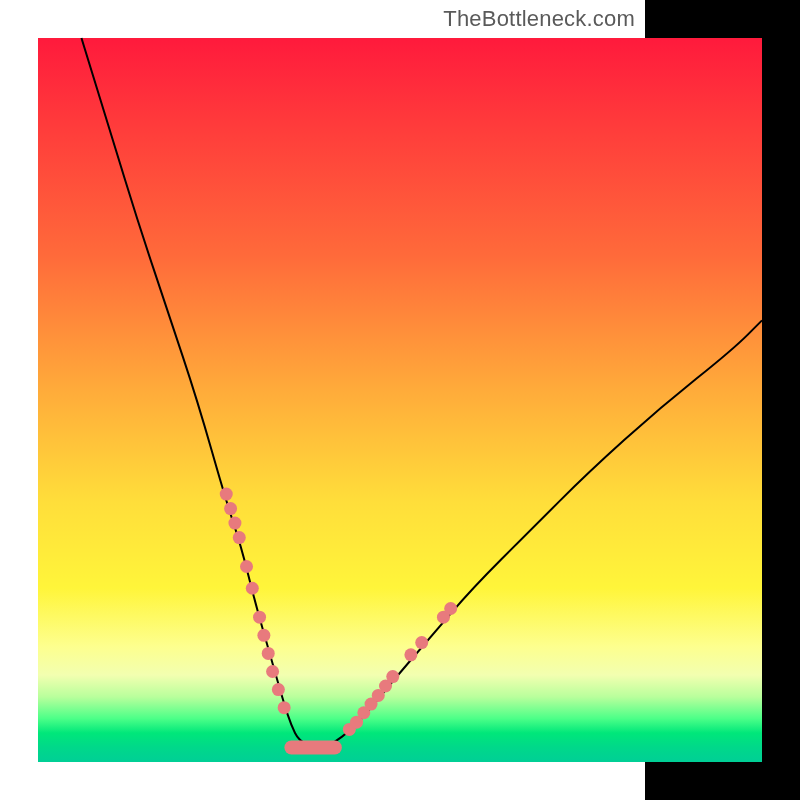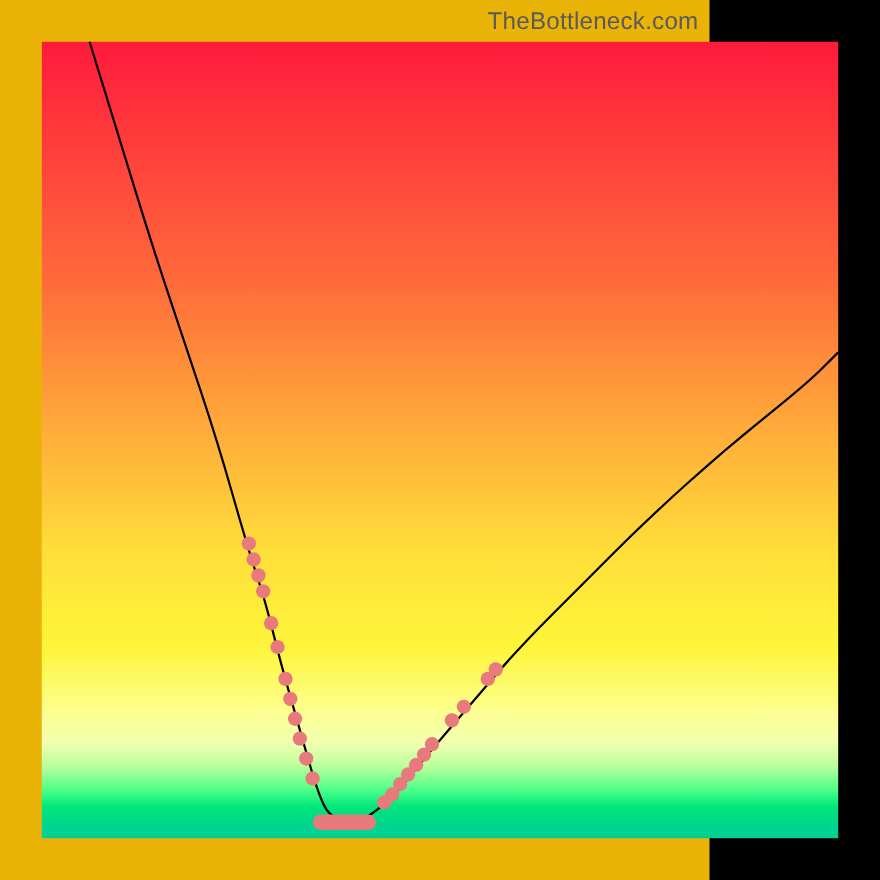--- a/index.html
+++ b/index.html
@@ -10,21 +10,21 @@
     overflow: hidden;
     background: #000;
     font-family: Arial, Helvetica, sans-serif;
   }
   .frame {
     position: absolute;
     left: 0;
     top: 0;
     width: 645px;
     height: 800px;
-    background: #eab308;
+    background: #ffffff;
   }
   .plot {
     position: absolute;
     left: 38px;
     top: 38px;
     width: 724px;
     height: 724px;
     
     background: linear-gradient(
       to bottom,

